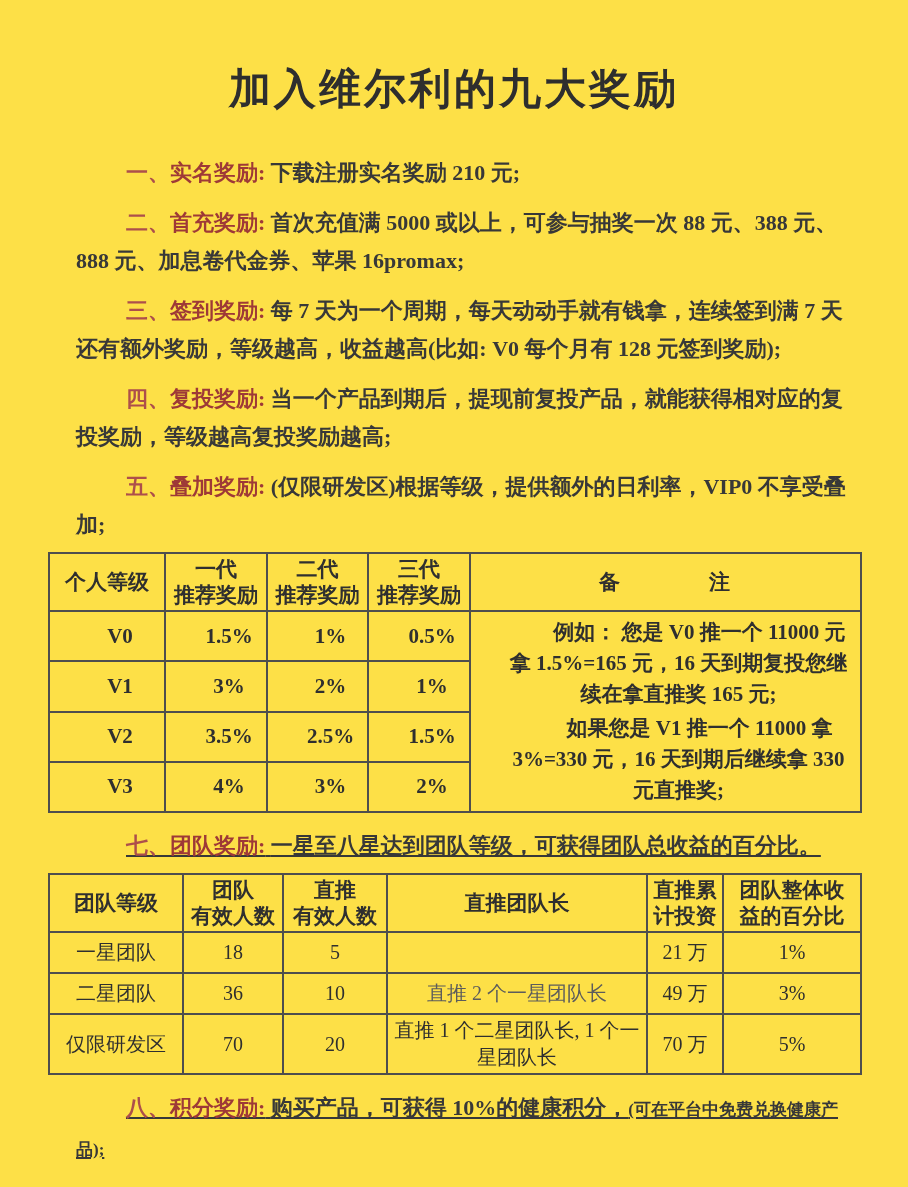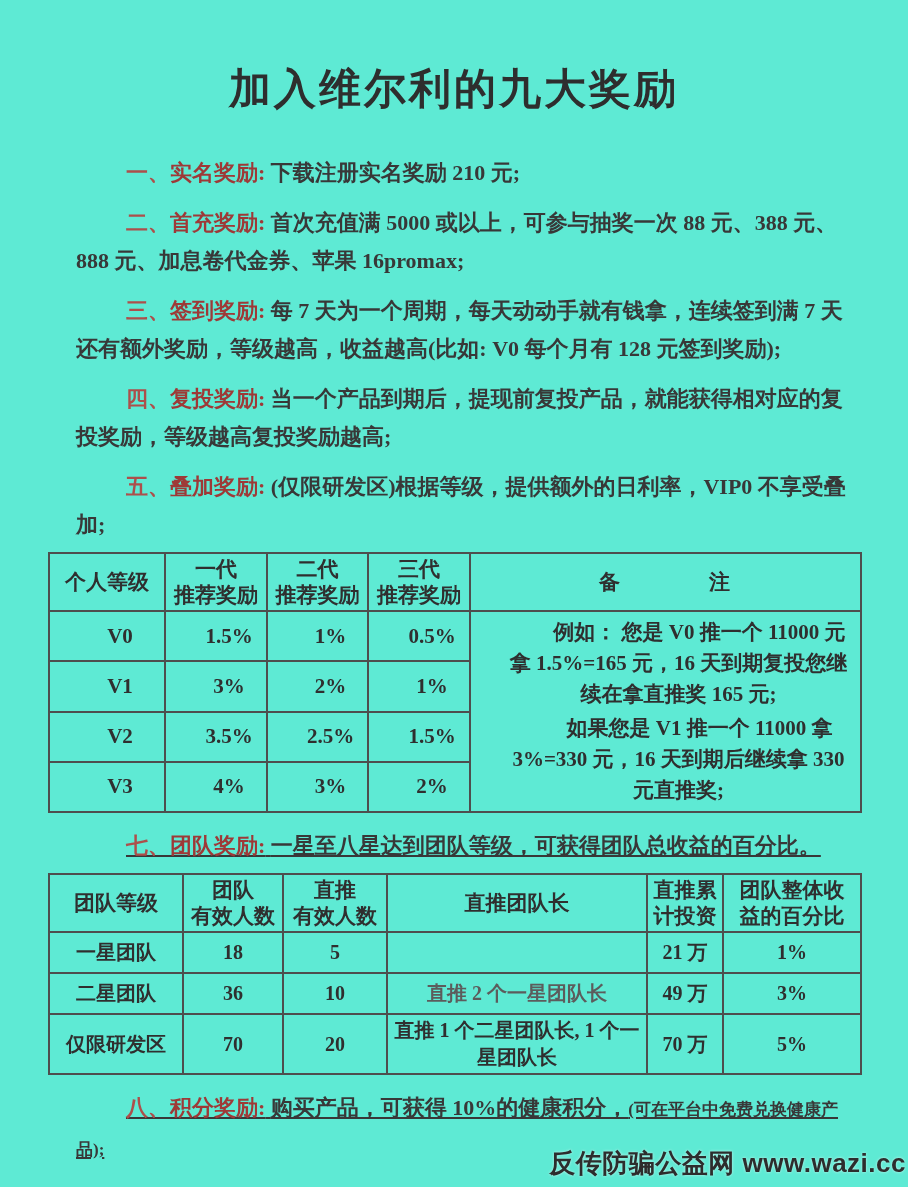--- a/index.html
+++ b/index.html
@@ -1,20 +1,20 @@
 <!DOCTYPE html>
 <html><head>
 <meta charset="utf-8">
 <style>
   html,body { margin:0; padding:0; background:#e9e9e9; }
   .page {
     position:relative;
     width:908px; height:1187px;
     margin:0 auto;
-    background:#5eead4;
+    background:#fde047;
     color:#3a3a3a;
     font-family:"Liberation Serif","DejaVu Serif",serif;
     overflow:hidden;
   }
   .content { padding:0 46px; }
 
   .doc-title {
     margin:60px 0 0 0;
     padding-top:2px;
     text-align:center;
@@ -65,21 +65,21 @@
   td.remark-cell {
     text-align:left;
     font-size:20px;
     font-weight:bold;
     line-height:31px;
     padding:4px 14px 4px 10px;
   }
   td.remark-cell p { margin:3px 4px; text-indent:2em; }
 
   .team-table th { line-height:27px; }
-  .team-table tr.data-row td { height:35px; font-size:20px; font-weight:bold; }
+  .team-table tr.data-row td { height:35px; font-size:20px; font-weight:normal; }
   .team-table td.cell-num { font-weight:normal; font-size:21px; }
   .team-table td.leader-normal { color:#5c5c5c; font-weight:normal;margin-left:31px; }
   .team-table td.leader-small { font-size:16.5px; letter-spacing:0; }
 
   .watermark {
     position:absolute;
     right:2px;
     bottom:6px;
     font-family:"Liberation Sans","DejaVu Sans",sans-serif;
     font-size:26px;
@@ -222,14 +222,13 @@
         <td class="cell-num">70 万</td>
         <td class="cell-num">5%</td>
       </tr>
     </tbody>
       </table>
 
     <p class="item spaced"><span class="num">八、</span><span class="label">积分奖励:</span> <span>购买产品，可获得 10%的健康积分，</span><span class="note">(可在平台中免费兑换健康产品);</span></p>
 
   </div>
 
-  <div class="watermark">反传防骗公益网 www.wazi.cc</div>
 </div>
 
 </body></html>

